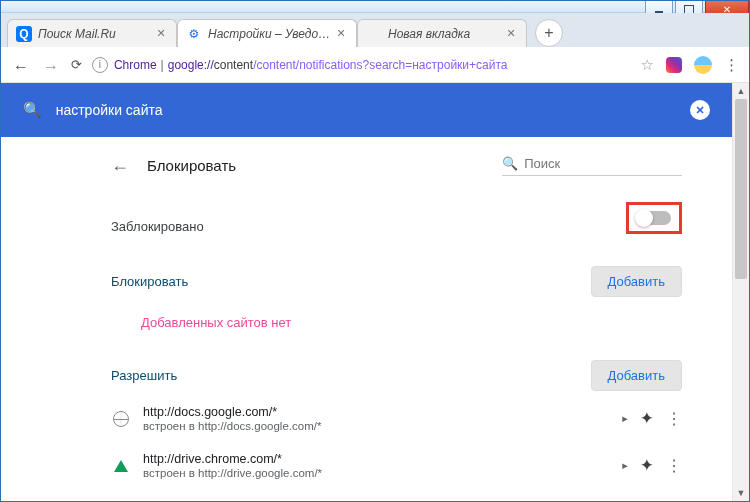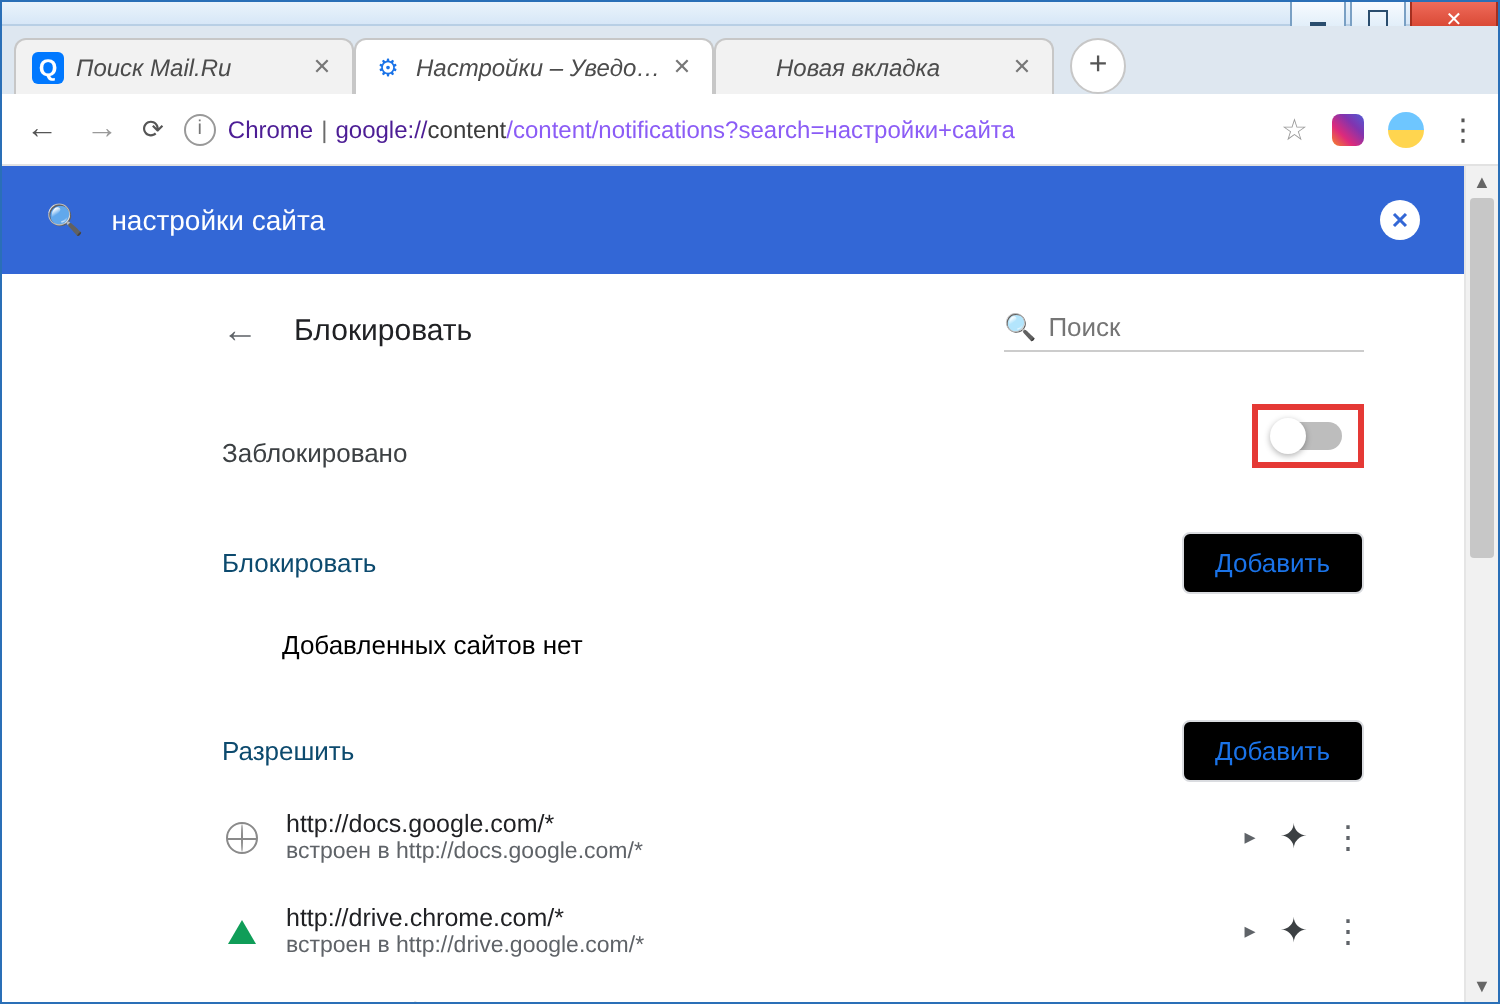--- a/index.html
+++ b/index.html
@@ -63,23 +63,23 @@
 .search-field input{border:none;outline:none;font-size:13px;color:#5f6368;width:100%;background:transparent;}
 
 .row{display:flex;align-items:flex-end;padding:20px 0;}
 .row .label{flex:1;font-size:13px;color:#3c4043;}
 .toggle-highlight{border:3px solid #e53935;padding:6px 8px;}
 .toggle{width:34px;height:14px;background:#bdbdbd;border-radius:7px;position:relative;}
 .toggle::after{content:"";position:absolute;width:18px;height:18px;background:#fff;border-radius:50%;top:-2px;left:-2px;box-shadow:0 1px 3px rgba(0,0,0,.3);}
 
 .section-row{display:flex;align-items:center;padding:12px 0 4px 0;}
 .section-row .label{flex:1;font-size:13px;color:#0c4a6e;}
-.add-btn{border:1px solid #dadce0;background:#000000;color:#1a73e8;font-size:13px;padding:7px 16px;border-radius:4px;}
-
-.empty{padding:14px 0 18px 30px;font-size:13px;color:#000000;}
+.add-btn{border:1px solid #dadce0;background:#e5e5e5;color:#1a73e8;font-size:13px;padding:7px 16px;border-radius:4px;}
+
+.empty{padding:14px 0 18px 30px;font-size:13px;color:#ec4899;}
 
 .site-list{}
 .site-row{display:flex;align-items:center;padding:10px 0;gap:12px;justify-content:space-between;}
 .site-icon{width:20px;display:flex;justify-content:center;color:#5f6368;font-size:15px;}
 .globe{width:16px;height:16px;border:1.5px solid #8a8a8a;border-radius:50%;position:relative;}
 .globe::before{content:"";position:absolute;left:0;right:0;top:50%;border-top:1.5px solid #8a8a8a;}
 .globe::after{content:"";position:absolute;top:0;bottom:0;left:50%;border-left:1.5px solid #8a8a8a;transform:translateX(-50%);border-radius:50%;}
 .drive-ico{width:0;height:0;border-left:7px solid transparent;border-right:7px solid transparent;border-bottom:12px solid #0f9d58;position:relative;}
 .site-text{flex:1;}
 .site-text .url{font-size:12.5px;color:#202124;}

